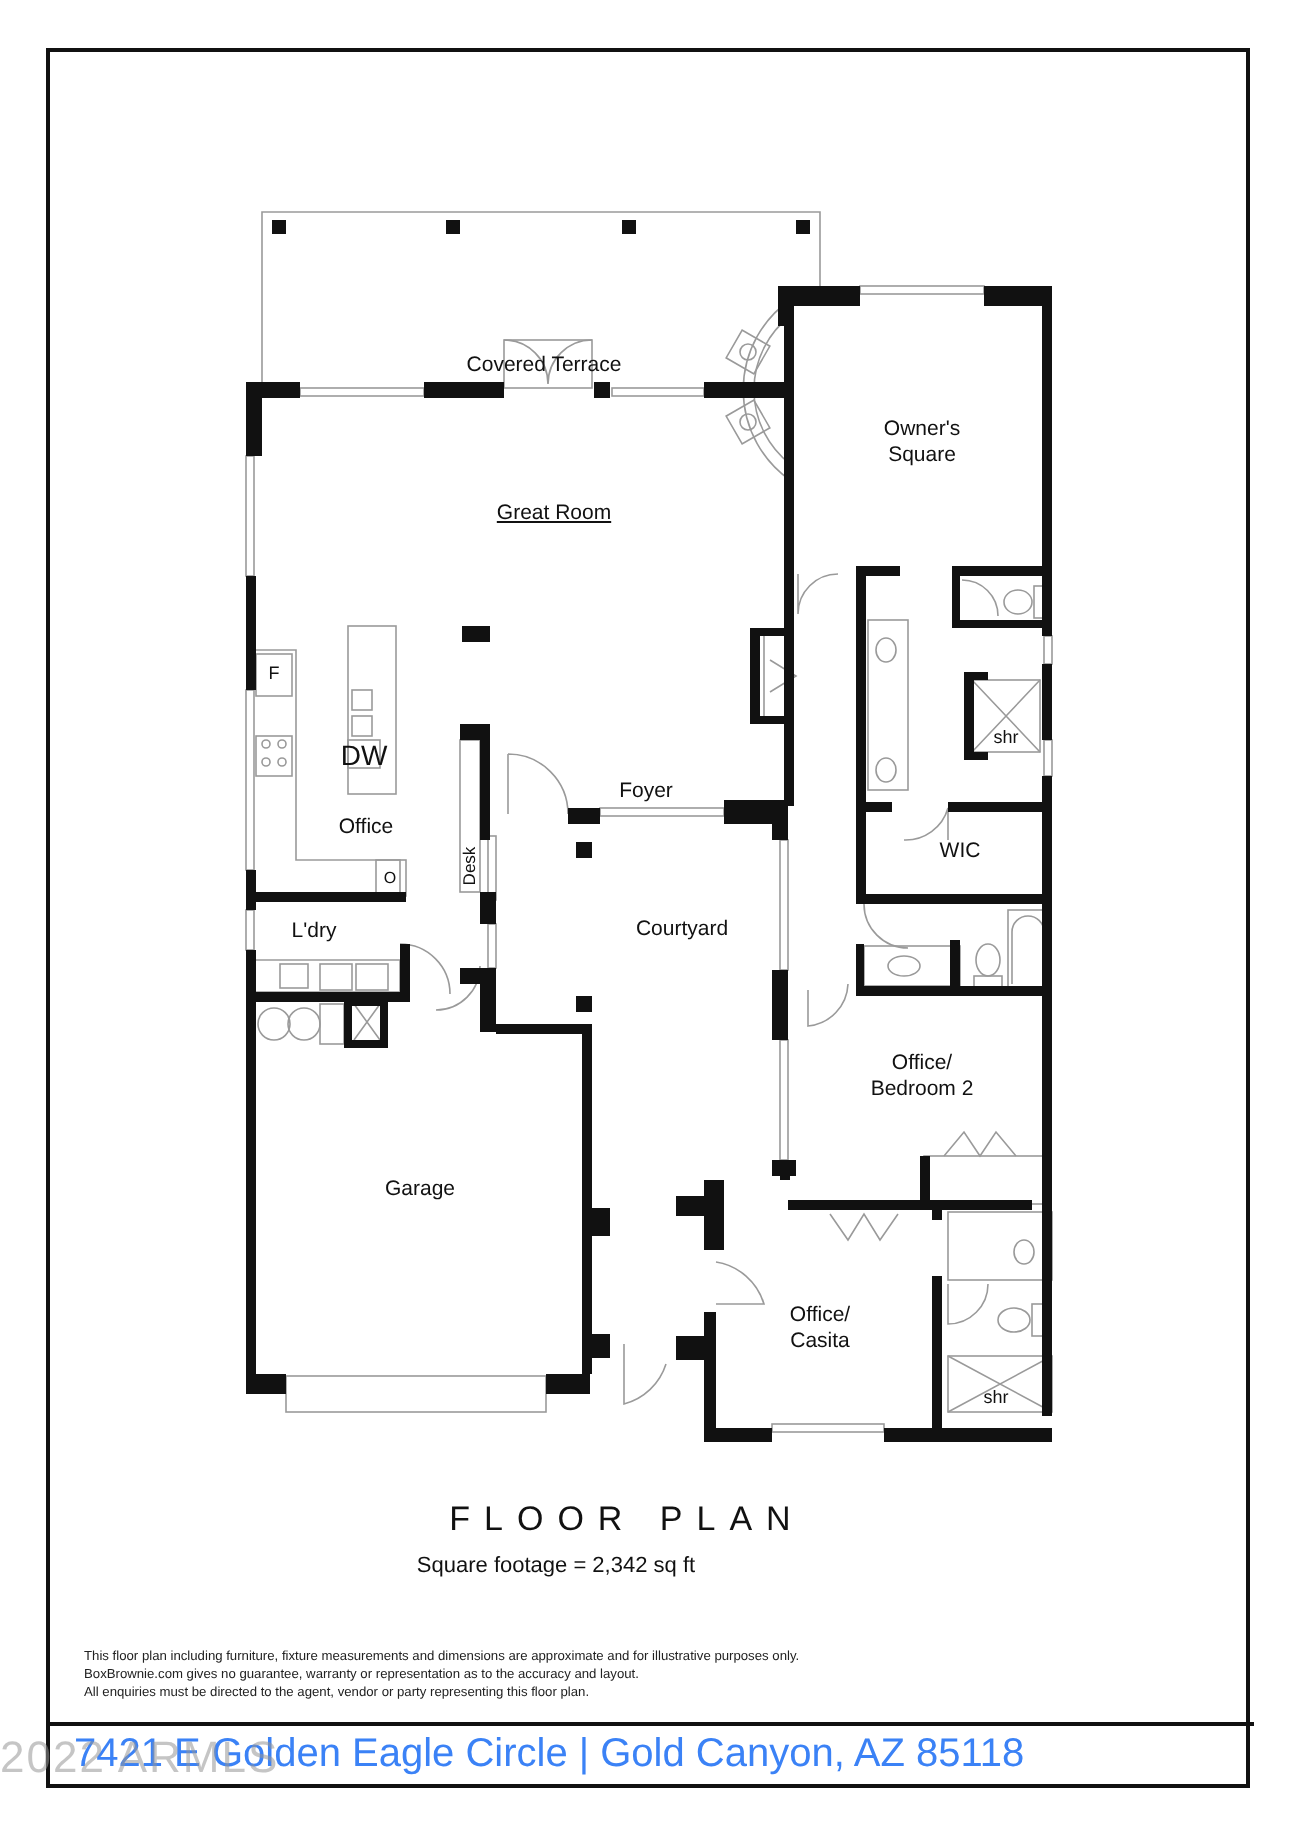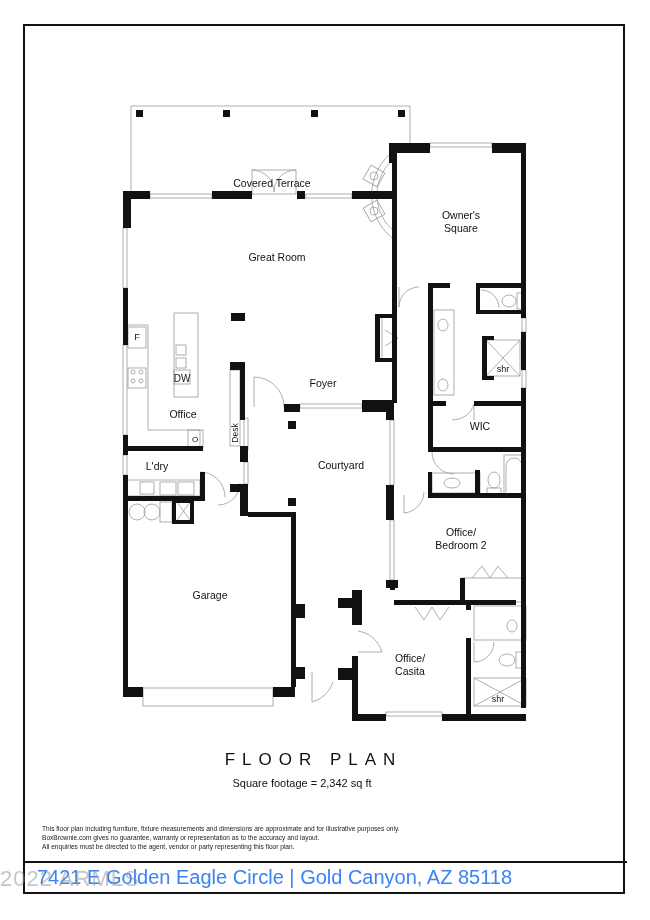--- a/index.html
+++ b/index.html
@@ -4,21 +4,21 @@
 <style>
   html, body { margin:0; padding:0; background:#ffffff; }
   body { width:650px; height:920px; position:relative; overflow:hidden; font-family:"Liberation Sans", sans-serif; color:#111; }
   .frame { position:absolute; left:23px; top:24px; width:602px; height:870px; border:2px solid #111; box-sizing:border-box; }
   .footer-divider { position:absolute; left:23px; top:861px; width:604px; height:2px; background:#111; }
   svg.plan { position:absolute; left:0; top:0; }
   .room-label { position:absolute; font-size:10.5px; text-align:center; line-height:13px; color:#111; white-space:nowrap; transform:translate(-50%, -50%); }
   .room-label.small { font-size:9px; }
   .room-label.vert { transform:translate(-50%, -50%) rotate(-90deg); font-size:8.5px; }
   .title { position:absolute; left:0; width:627px; top:750px; text-align:center; font-size:17px; letter-spacing:7px; color:#111; }
-  .subtitle { position:absolute; left:0; width:556px; top:777px; text-align:center; font-size:11px; color:#111;padding-left:24px; }
+  .subtitle { position:absolute; left:0; width:556px; top:777px; text-align:center; font-size:11px; color:#111; }
   .disclaimer { position:absolute; left:42px; top:824px; font-size:6.6px; line-height:9px; color:#222; }
   .address { position:absolute; left:37px; top:866px; font-size:20px; color:#3b82f6; white-space:nowrap; }
   .watermark { position:absolute; left:0px; top:866px; font-size:22px; color:rgba(150,150,150,0.55); white-space:nowrap; letter-spacing:1px; }
 </style>
 </head>
 <body>
 
 <div class="frame"></div>
 <div class="footer-divider"></div>
 
@@ -206,39 +206,39 @@
     <rect x="338" y="668" width="20" height="12"></rect>
     <rect x="352" y="656" width="6" height="65"></rect>
     <rect x="352" y="714" width="34" height="7"></rect>
     <rect x="442" y="714" width="84" height="7"></rect>
     <rect x="466" y="638" width="5" height="80"></rect>
     <rect x="466" y="600" width="5" height="10"></rect>
   </g>
 </svg>
 
 <div class="room-label" style="left:272px; top:149px;margin-top:34px;">Covered Terrace</div>
-<div class="room-label" style="left:277px; top:257px;">Great Room</div>
+<div class="room-label" style="left:277px; top:257px;text-decoration:underline;">Great Room</div>
 <div class="room-label" style="left:461px; top:215px;">Owner's</div>
 <div class="room-label" style="left:461px; top:228px;">Square</div>
-<div class="room-label" style="left:323px; top:383px;">Foyer</div>
+<div class="room-label" style="left:323px; top:396px;">Foyer</div>
 <div class="room-label" style="left:183px; top:414px;">Office</div>
 <div class="room-label" style="left:157px; top:466px;">L'dry</div>
 <div class="room-label vert" style="left:235px; top:433px;">Desk</div>
 <div class="room-label" style="left:341px; top:465px;">Courtyard</div>
 <div class="room-label" style="left:480px; top:426px;text-align:center;">WIC</div>
 <div class="room-label" style="left:461px; top:532px;">Office/</div>
 <div class="room-label" style="left:461px; top:545px;">Bedroom 2</div>
 <div class="room-label" style="left:210px; top:595px;">Garage</div>
 <div class="room-label" style="left:410px; top:658px;">Office/</div>
 <div class="room-label" style="left:410px; top:671px;">Casita</div>
 <div class="room-label small" style="left:503px; top:369px;">shr</div>
 <div class="room-label small" style="left:498px; top:699px;">shr</div>
 
 <div class="room-label small" style="left:137px; top:337px;">F</div>
-<div class="room-label small" style="left:182px; top:378px; font-size:10px;">DW</div>
+<div class="room-label small" style="left:182px; top:378px; font-size:14px;">DW</div>
 <div class="room-label small" style="left:195px; top:439px; font-size:8px;">O</div>
 
 <div class="title">FLOOR PLAN</div>
 <div class="subtitle">Square footage = 2,342 sq ft</div>
 
 <div class="disclaimer">
   <div>This floor plan including furniture, fixture measurements and dimensions are approximate and for illustrative purposes only.</div>
   <div>BoxBrownie.com gives no guarantee, warranty or representation as to the accuracy and layout.</div>
   <div>All enquiries must be directed to the agent, vendor or party representing this floor plan.</div>
 </div>

